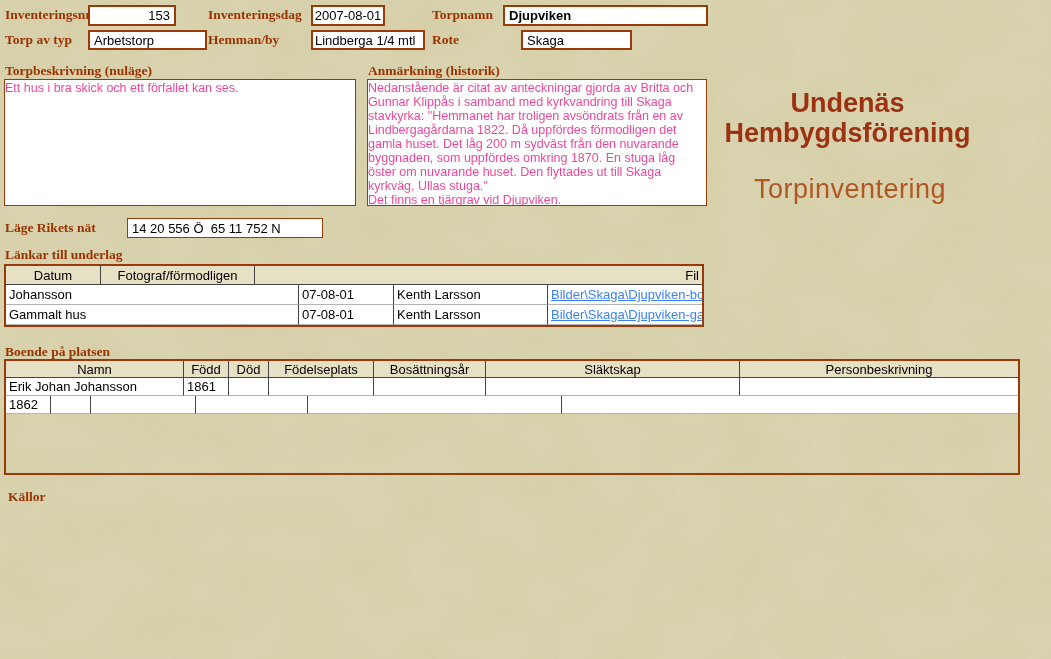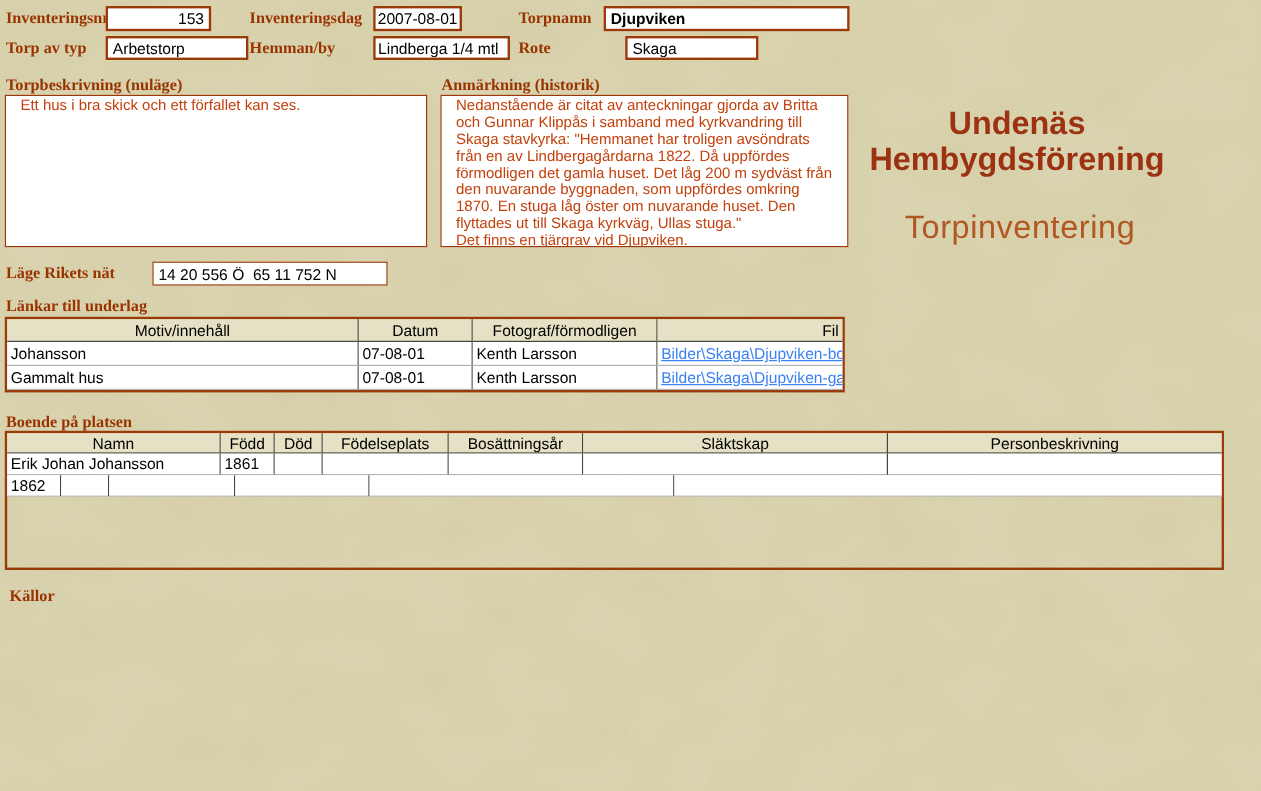--- a/index.html
+++ b/index.html
@@ -34,22 +34,22 @@
   .inp.r{text-align:right;}
   .inp.c{text-align:center;padding:0 1px;}
   .inp.b{font-weight:bold;}
   .ta{
     position:absolute;
     border:1px solid #993a08;
     background:#ffffff;
     font-family:"Liberation Sans",sans-serif;
     font-size:12.5px;
     line-height:14px;
-    color:#c2410c;
-    padding:1px 12px;
+    color:#ec4899;
+    padding:1px 0;
     box-sizing:border-box;
     resize:none;
     overflow:hidden;
     outline:none;
   }
   .org{
     position:absolute;left:690px;top:88px;width:315px;
     text-align:center;
     font-size:27px;font-weight:bold;line-height:30px;
     color:#9c3212;
@@ -147,21 +147,20 @@
 
   <div class="org">Undenäs Hembygdsförening</div>
   <div class="subtitle">Torpinventering</div>
 
   <span class="lbl" style="left:5px;top:220px;">Läge Rikets nät</span>
   <input class="inp" style="left: 127px; top: 218px; width: 196px; border-width: 1px; height: 20px;" value="14 20 556 Ö  65 11 752 N">
 
   <span class="lbl" style="left:5px;top:247px;">Länkar till underlag</span>
   <div class="tbl" style="left:4px;top:264px;width:700px;">
     <div class="thead trow">
-      <div class="cell lc0">Motiv/innehåll</div>
       <div class="cell lc1">Datum</div>
       <div class="cell lc2">Fotograf/förmodligen</div>
       <div class="cell lc3 last hr">Fil</div>
     </div>
     <div class="tbody">
       <div class="trow">
         <div class="cell lc0">Johansson</div>
         <div class="cell lc1">07-08-01</div>
         <div class="cell lc2">Kenth Larsson</div>
         <div class="cell lc3 last"><a href="#" class="filelink">Bilder\Skaga\Djupviken-bo</a></div>

